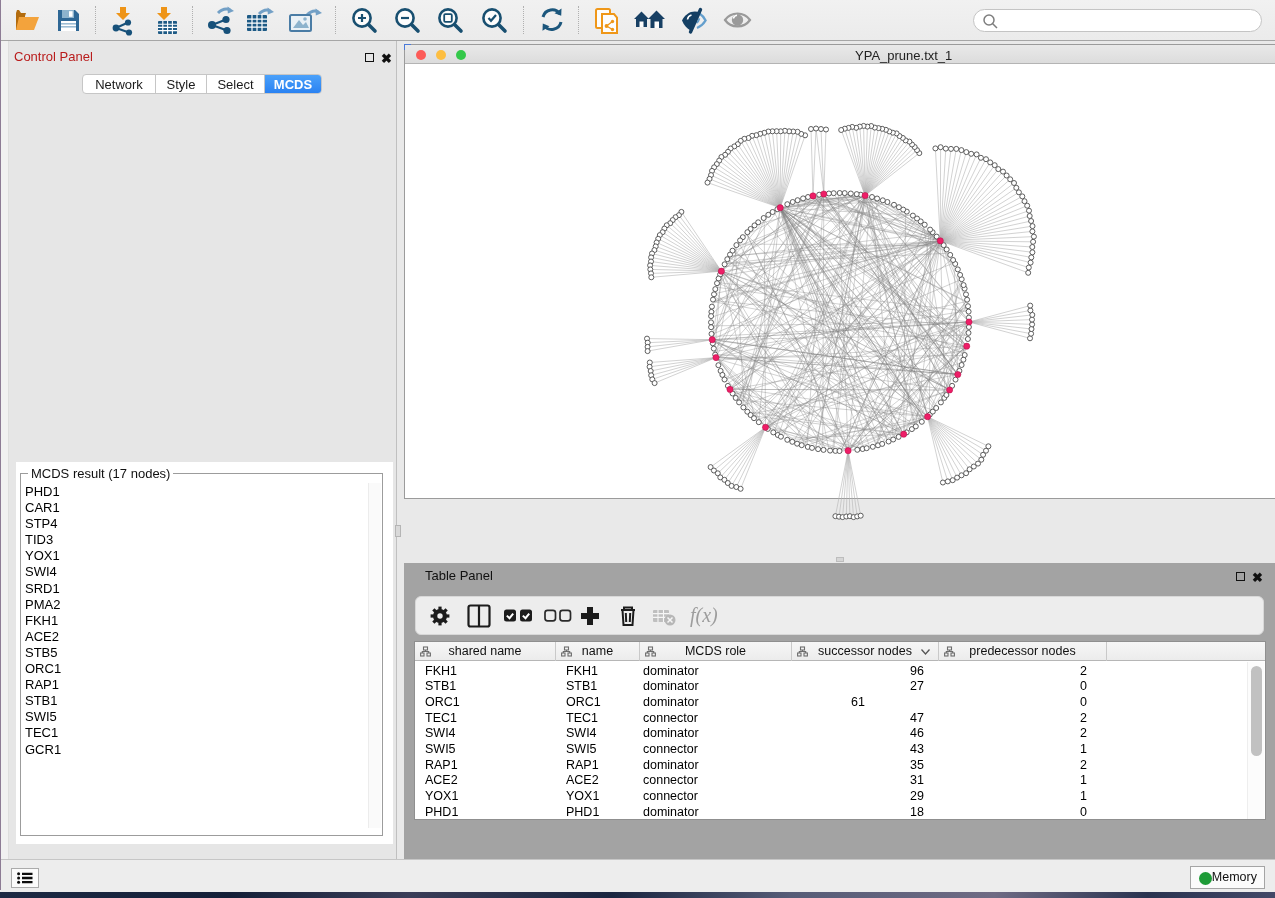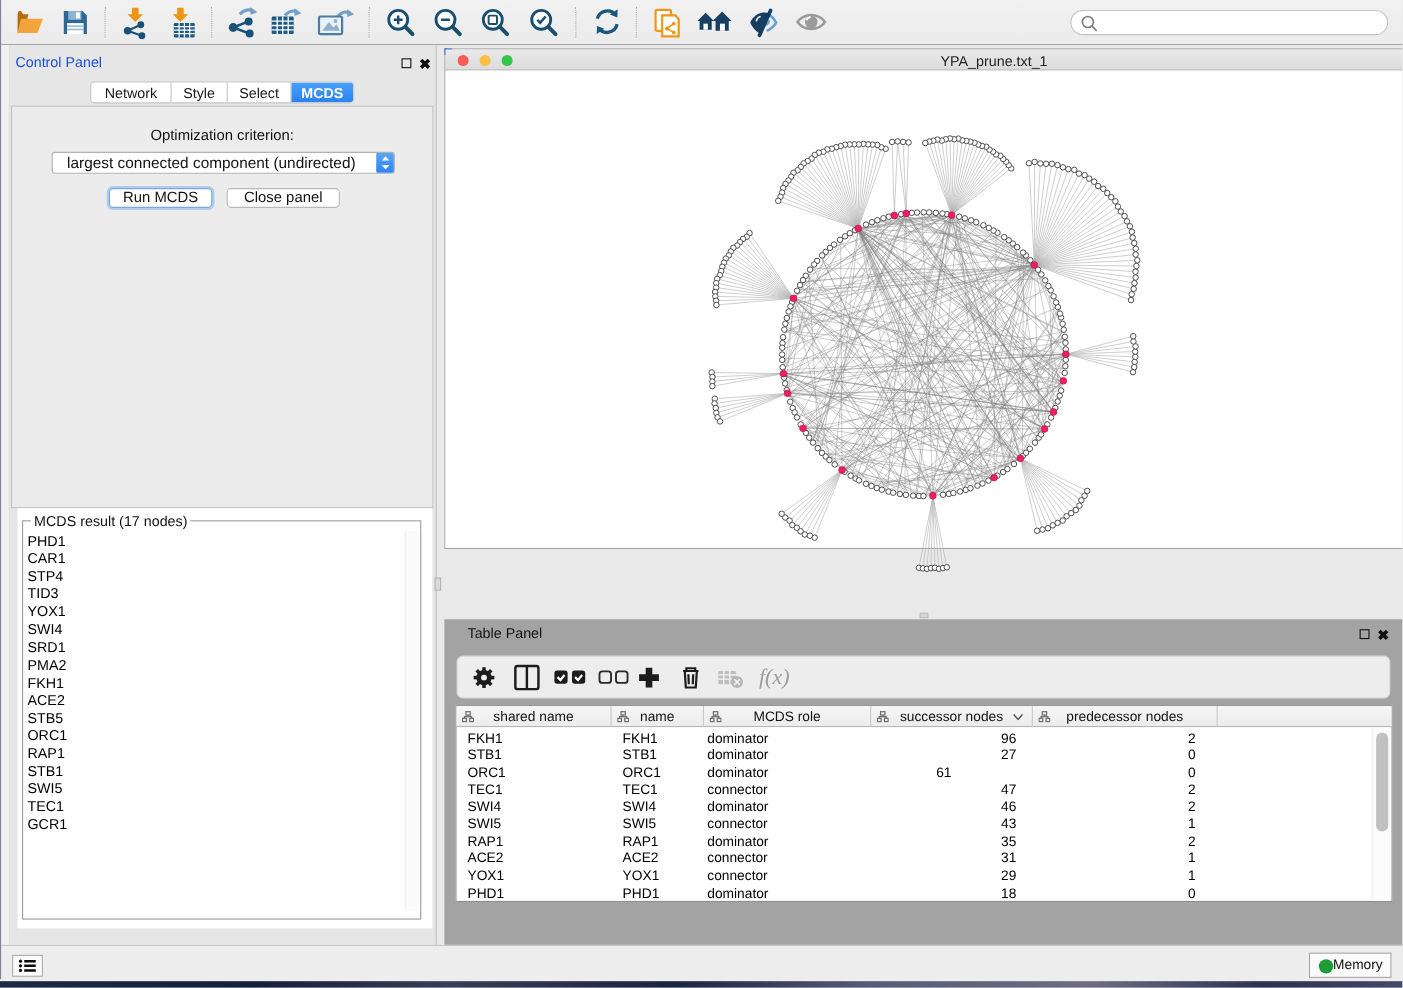--- a/index.html
+++ b/index.html
@@ -5,21 +5,21 @@
 * { margin:0; padding:0; box-sizing:border-box; }
 html,body { width:1275px; height:898px; overflow:hidden; }
 body { font-family:"Liberation Sans", sans-serif; background:#e9e9e9; position:relative; font-size:13px; color:#1a1a1a; }
 
 #toolbar { position:absolute; left:0; top:0; width:1275px; height:41px; background:linear-gradient(#f1f1f1,#ebebeb); border-bottom:1px solid #a6a6a6; }
 .tbsep { position:absolute; top:6px; height:28px; border-left:1px dotted #b0b0b0; }
 .ticon { position:absolute; top:6px; }
 #searchbox { position:absolute; right:13px; top:9px; width:289px; height:23px; background:#fff; border:1px solid #c4c4c4; border-radius:12px; }
 
 #cpanel { position:absolute; left:2px; top:41px; width:395px; height:818px; background:#e6e6e6; border-right:1px solid #c0c0c0; }
-#cpanel .hdr { position:absolute; left:12px; top:8px; font-size:13px; color:#1d4ed8; }
+#cpanel .hdr { position:absolute; left:12px; top:8px; font-size:13px; color:#b91c1c; }
 .wbtn { position:absolute; top:12px; width:9px; height:9px; border:1.5px solid #111; }
 .xbtn { position:absolute; top:10px; font-size:13px; font-weight:bold; color:#111; }
 
 .seg { position:absolute; display:flex; height:20px; border:1px solid #c6c6c6; border-radius:4px; background:#fff; overflow:hidden; font-size:13px; }
 .seg .s { display:flex; align-items:center; justify-content:center; border-right:1px solid #c6c6c6; color:#1a1a1a; }
 .seg .s:last-child { border-right:none;font-weight:bold; }
 .seg .on { background:linear-gradient(#4ba1fa,#2a82f2); color:#fff; }
 #innerpanel { position:absolute; left:8px; top:55px; width:384px; height:366px; background:#ececec; border:1px solid #c2c2c2; }
 #optlabel { position:absolute; left:0; top:18px; width:100%; text-align:center; font-size:13.5px; color:#111; }
 #dropdown { position:absolute; left:36px; top:41px; width:312px; height:20px; background:#fff; border:1px solid #b2b2b2; border-radius:3px; font-size:14px; line-height:18px; padding-left:13px; color:#111; white-space:nowrap; overflow:hidden; }
@@ -184,31 +184,20 @@
 </div>
 <div id="cpanel">
 <div class="hdr">Control Panel</div>
 <div class="wbtn" style="left:363px"></div>
 <div class="xbtn" style="left:379px">✖</div>
 <div class="seg" style="left:80px; top:33px; width:240px;">
 <div class="s" style="width:73px">Network</div>
 <div class="s" style="width:51px">Style</div>
 <div class="s" style="width:58px">Select</div>
 <div class="s on" style="width:56px">MCDS</div>
-</div>
-<div id="innerpanel">
-<div id="optlabel">Optimization criterion:</div>
-<div id="dropdown">largest connected component (undirected)
-<div class="spin"><svg width="17" height="20" viewBox="0 0 17 20">
-<path d="M5 8 L8.5 4 L12 8 Z" fill="#fff"></path>
-            <path d="M5 12 L8.5 16 L12 12 Z" fill="#fff"></path>
-          </svg></div>
-</div>
-<div class="btn" id="runbtn" style="left:88px; top:74px; width:94px;">Run MCDS</div>
-<div class="btn" style="left:195px; top:74px; width:103px;">Close panel</div>
 </div>
 <div id="resultwrap">
 <div id="resultbox">
 <div id="resultlabel">MCDS result (17 nodes)</div>
 <div id="resultlist">PHD1<br>CAR1<br>STP4<br>TID3<br>YOX1<br>SWI4<br>SRD1<br>PMA2<br>FKH1<br>ACE2<br>STB5<br>ORC1<br>RAP1<br>STB1<br>SWI5<br>TEC1<br>GCR1</div>
 <div id="resulttrack"></div>
 </div>
 </div>
 <div style="position:absolute;left:393px;top:484px;width:6px;height:12px;background:#d9d9d9;border:1px solid #b5b5b5;"></div>
 </div>

